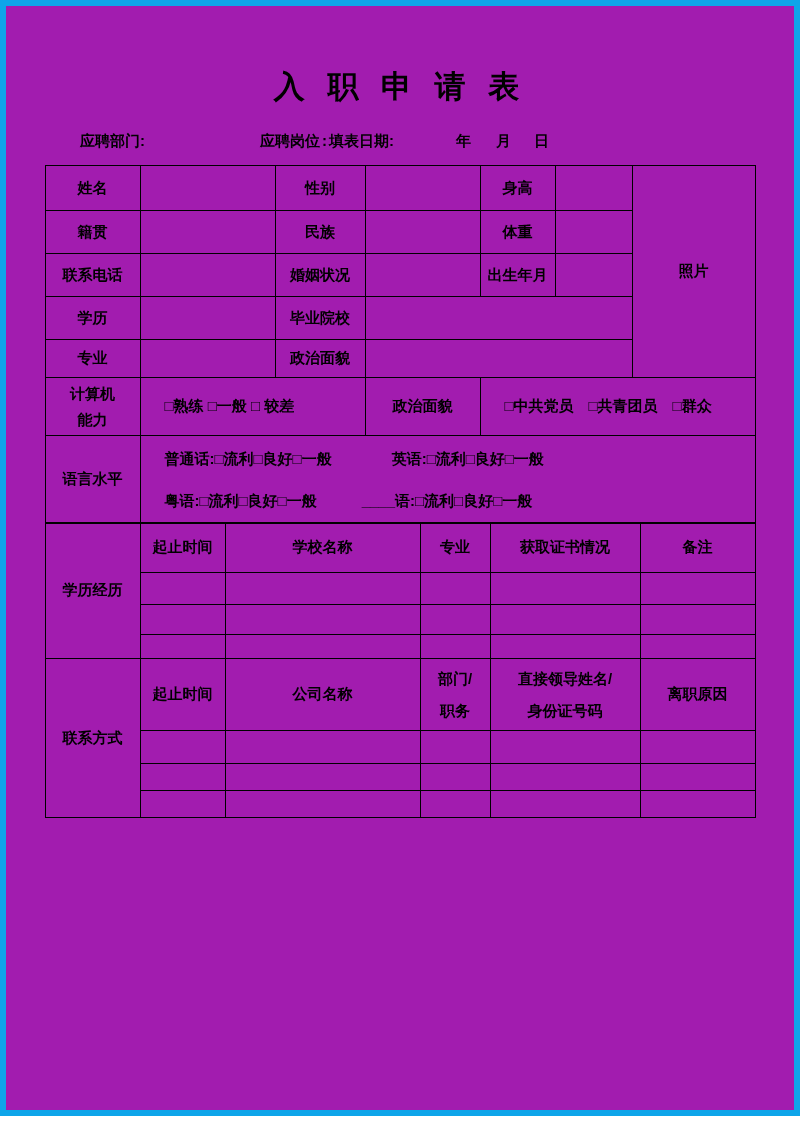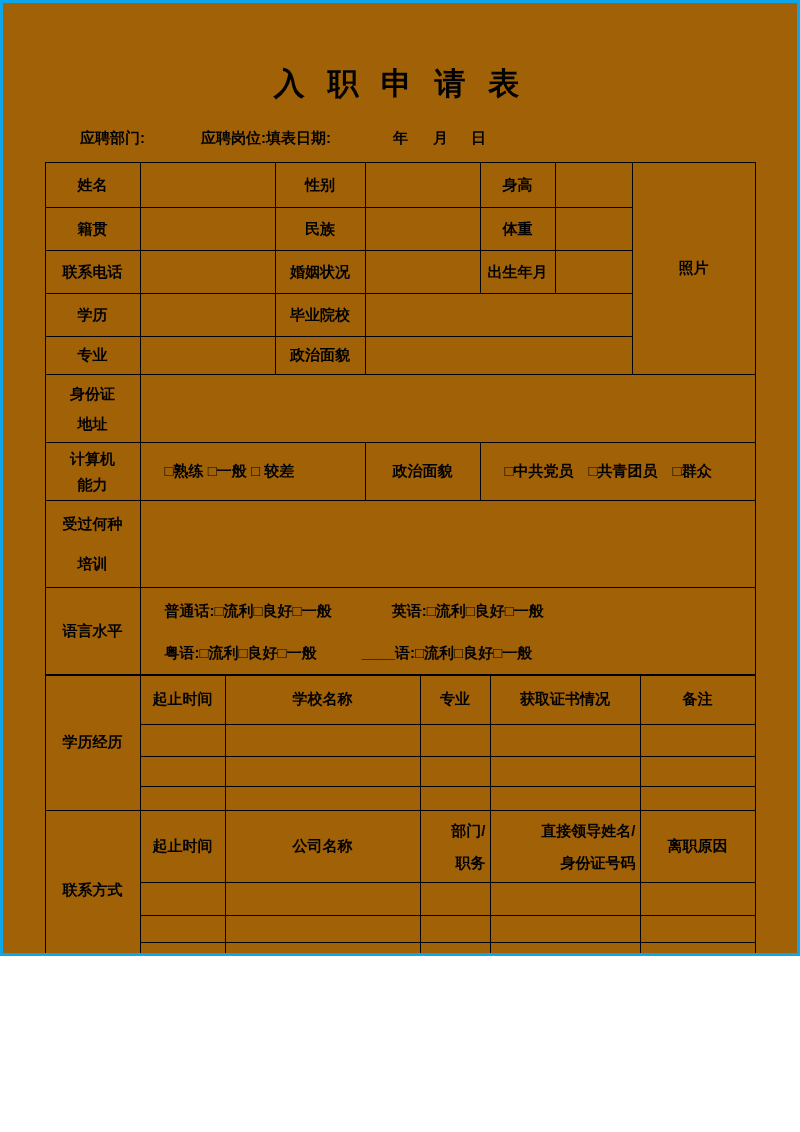--- a/index.html
+++ b/index.html
@@ -4,43 +4,43 @@
 <style>
   * { margin:0; padding:0; box-sizing:border-box; }
   html,body { background:#fff; }
   body {
     width:800px; height:1132px;
     font-family:"Liberation Sans", sans-serif;
     color:#000;
   }
   .page {
     position:relative;
-    width:800px; height:956px;
-    background:#a16207;
-    border:3px solid #0ea5e9;
+    width:800px; height:1116px;
+    background:#a21caf;
+    border:6px solid #0ea5e9;
     overflow:hidden;
   }
   .title {
     text-align:center;
     margin-top:60px;
     font-size:31px;
     font-weight:bold;
     letter-spacing:7px;
   }
   .form-header {
     display:flex;
     align-items:baseline;
     width:710px;
     margin:24px auto 14px auto;
     font-size:15px;
     font-weight:bold;
     white-space:nowrap;
   }
   .form-header .dept { margin-left:35px; }
-  .form-header .pos  { margin-left:56px; }
+  .form-header .pos  { margin-left:115px;font-family:Liberation Mono, monospace; }
   .form-header .date { }
   .form-header .ymd-y { margin-left:62px; }
   .form-header .ymd-m { margin-left:25px; }
   .form-header .ymd-d { margin-left:23px; }
 
   table {
     border-collapse:collapse;
     table-layout:fixed;
     width:710px;
     margin:0 auto;
@@ -54,21 +54,21 @@
     overflow:hidden;
   }
   td.lbl { text-align:center; font-weight:bold; }
   td.ml  { white-space:pre-line; }
   td.left { text-align:left; padding-left:9px; font-weight:bold; }
   td.opts { text-align:left; padding-left:24px; font-weight:bold; white-space:pre-line; }
   td.lh30 { line-height:30px; }
   td.lh26 { line-height:26px; }
   td.lh40 { line-height:40px; }
   td.lh42 { line-height:42px; }
-  td.lh32 { line-height:32px;text-align:right; }
+  td.lh32 { line-height:32px; }
 </style>
 </head>
 <body>
 
 <div class="page">
 
   <div class="title">入 职 申 请 表</div>
 
   <div class="form-header">
     <span class="dept">应聘部门:</span>
@@ -131,36 +131,26 @@
     </table>
 
   <table>
     <colgroup>
       <col style="width:95px">
         <col style="width:225px">
         <col style="width:115px">
         <col style="width:275px">
     </colgroup>
     <tbody>
-        <tr style="height:68px">
-      <td class="lbl ml lh30">身份证
-地址</td>
-      <td colspan="3"></td>
-    </tr>
     <tr style="height:58px">
       <td class="lbl ml lh26">计算机
 能力</td>
       <td class="opts">□熟练 □一般 □ 较差</td>
       <td class="lbl">政治面貌</td>
       <td class="opts">□中共党员　□共青团员　□群众</td>
-    </tr>
-    <tr style="height:87px">
-      <td class="lbl ml lh40">受过何种
-培训</td>
-      <td colspan="3"></td>
     </tr>
     <tr style="height:88px">
       <td class="lbl">语言水平</td>
       <td colspan="3" class="opts lh42"><span>普通话:□流利□良好□一般　　　　英语:□流利□良好□一般</span><br><span>粤语:□流利□良好□一般　　　____语:□流利□良好□一般</span></td>
     </tr>
   </tbody>
     </table>
 
   <table>
     <colgroup>

